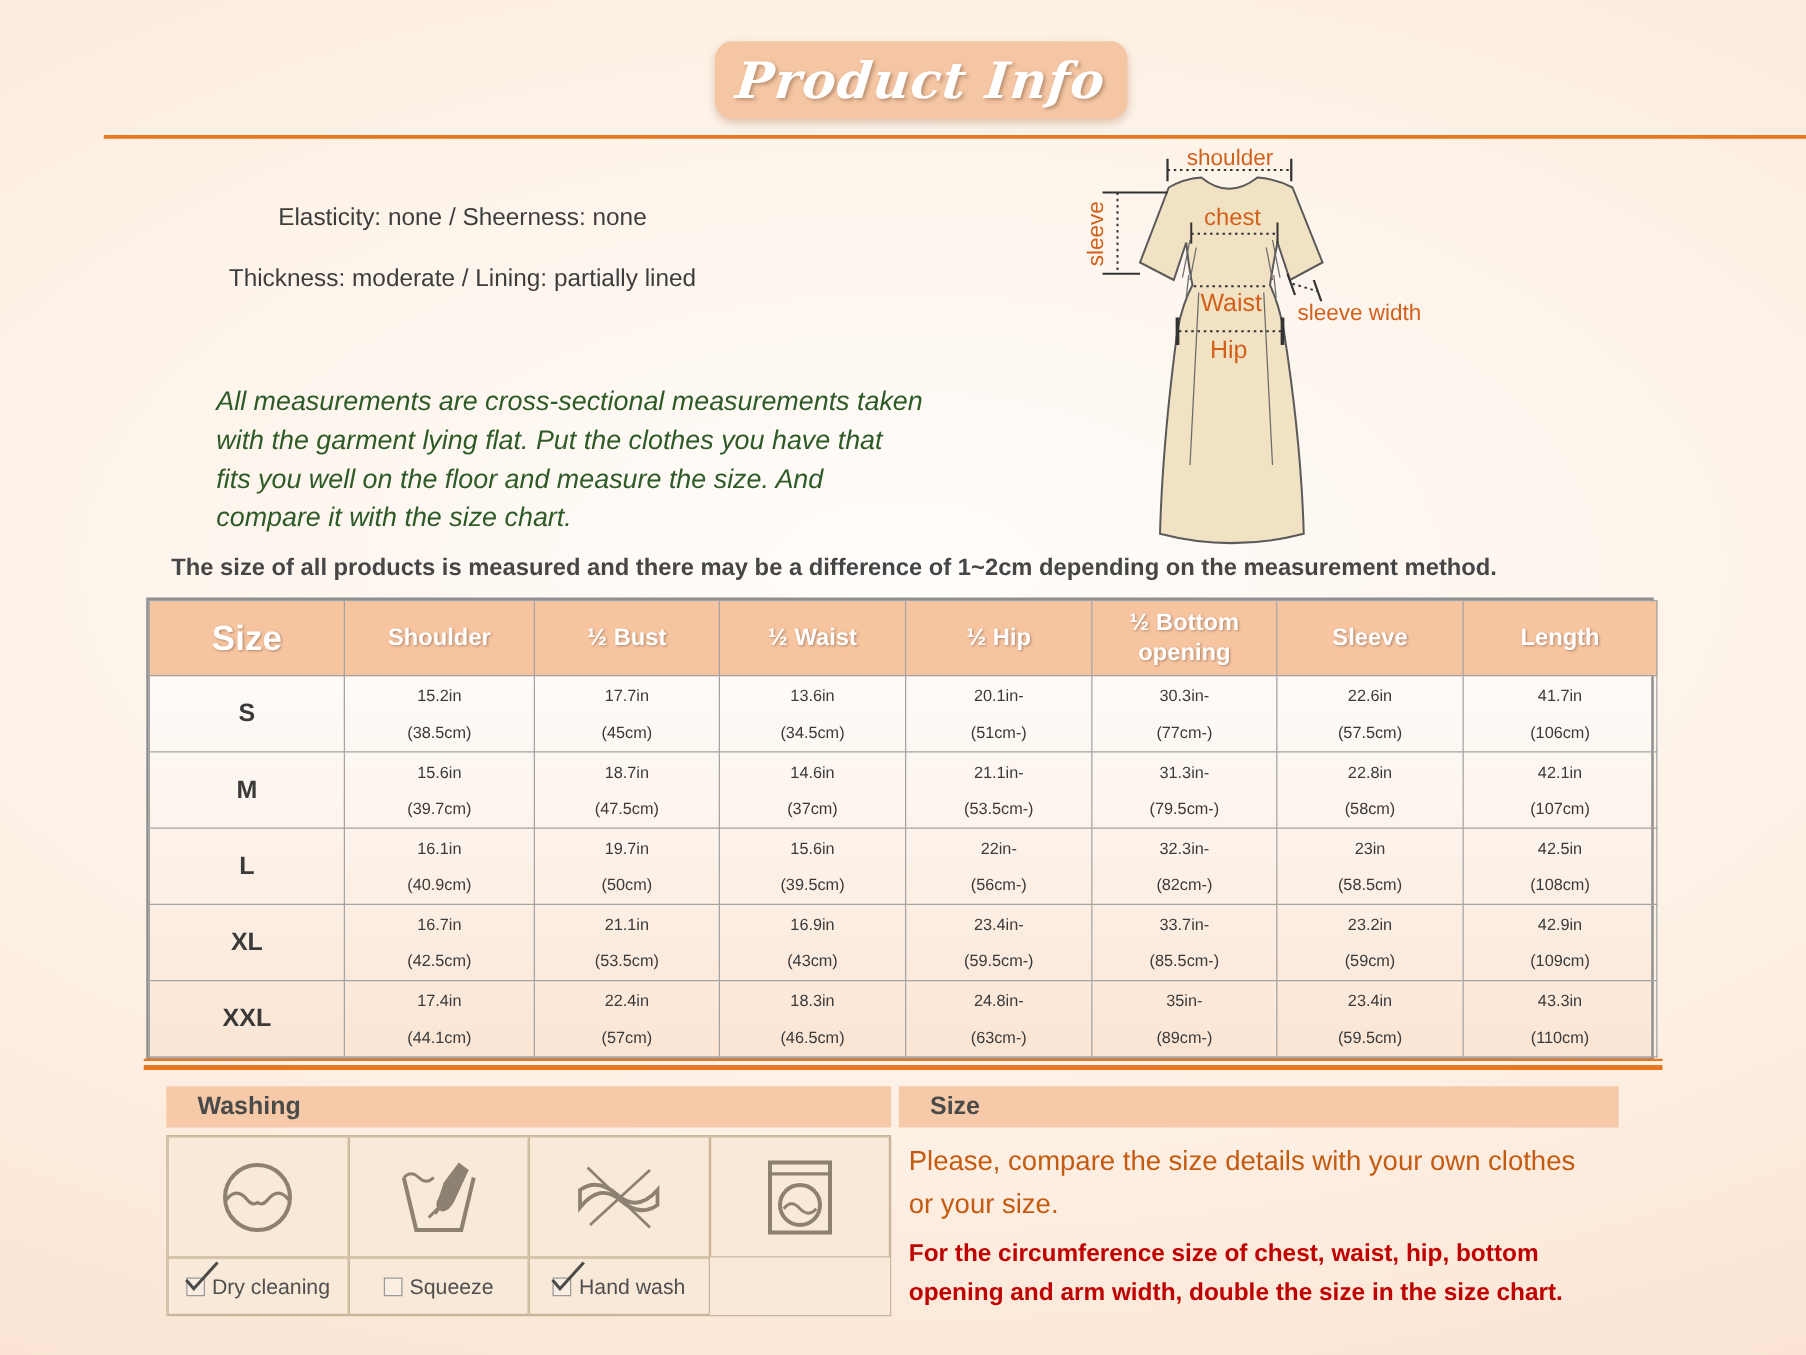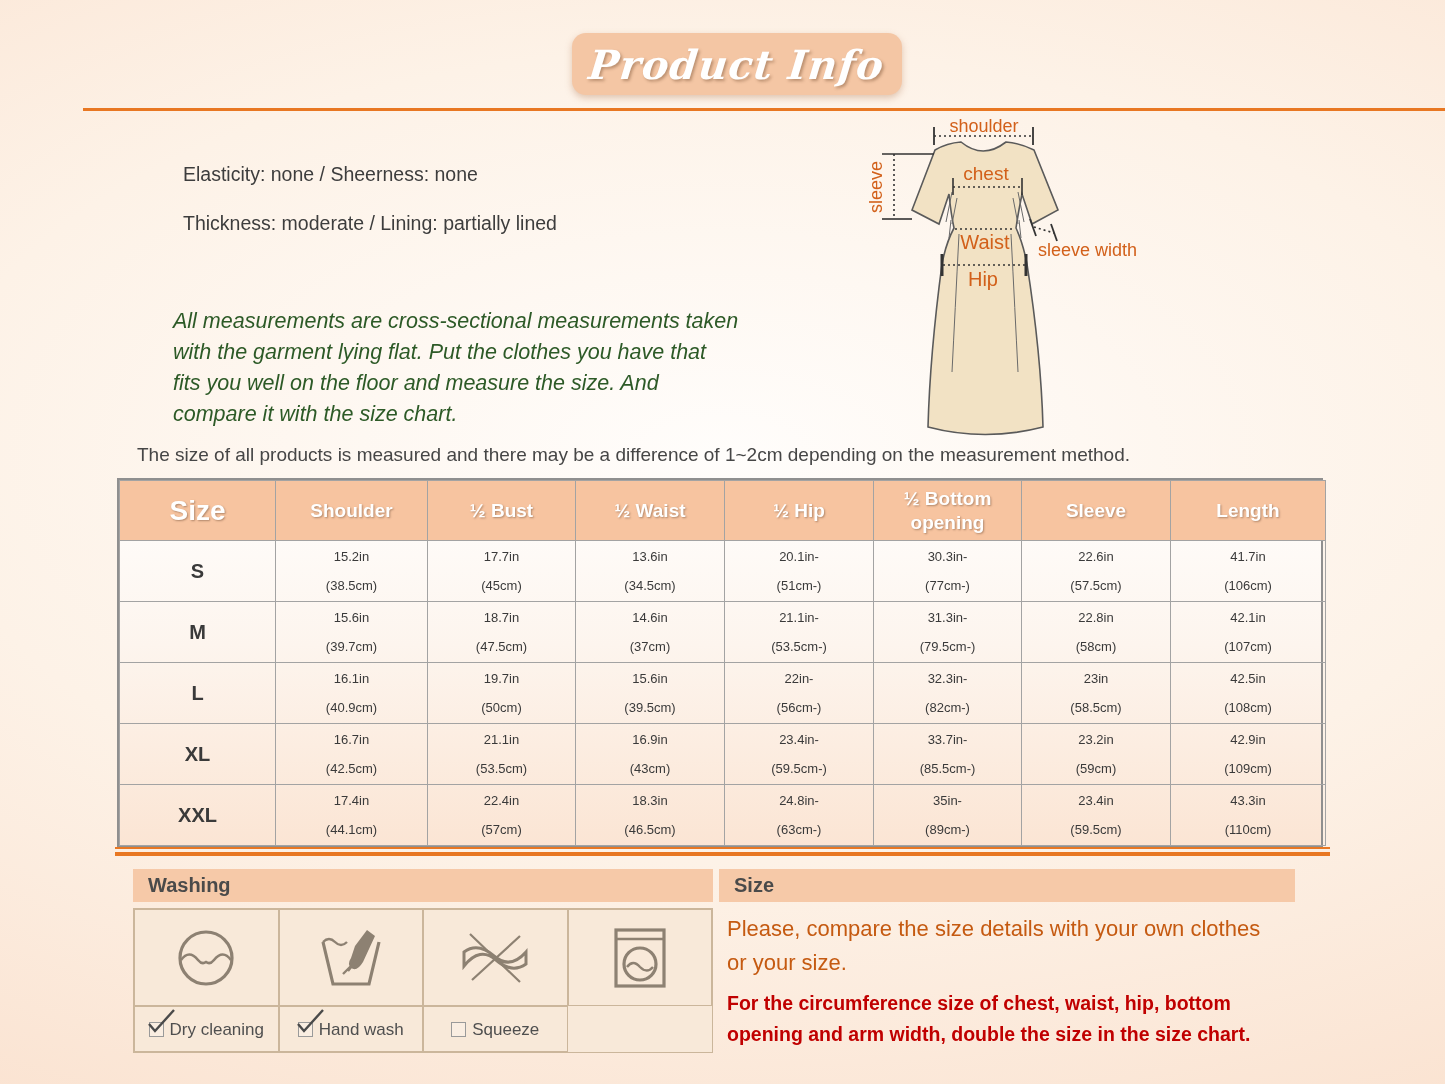--- a/index.html
+++ b/index.html
@@ -17,27 +17,27 @@
   }
   .title-banner .t {
     font-family:"DejaVu Serif", serif; font-style:italic; font-weight:bold;
     font-size:40px; color:#ffffff; transform:skewX(-6deg);
     text-shadow:2px 2px 3px rgba(120,80,50,.45); letter-spacing:1px;
   }
   .top-rule { position:absolute; left:83px; top:108px; width:1362px; height:3px; background:#e87722; }
 
   
   .details { position:absolute; left:183px; top:163px; font-size:19.5px; color:#3d3d3d; }
-  .details div { height:49px; }
+  .details div { height:49px;text-align:center; }
   .measure-note {
     position:absolute; left:137px; top:306px; width:710px;
     font-size:21.5px; font-style:italic; color:#2d5a27; line-height:31px;
     white-space:pre-line; font-weight:500;margin-left:36px;
   }
-  .table-note { position:absolute; left:137px; top:444px; font-size:19px; color:#464646; }
+  .table-note { position:absolute; left:137px; top:444px; font-size:19px; color:#464646;font-weight:bold; }
 
   
   .diagram { position:absolute; left:855px; top:112px; width:330px; height:335px; }
   .diagram svg { width:100%; height:100%; }
   .dlabel { font-family:"Liberation Sans", sans-serif; fill:#d2601a; }
 
   
   .size-table-wrap {
     position:absolute; left:117px; top:478px; width:1206px;
     background:linear-gradient(180deg,#fffefd 0%,#fdf5ee 45%,#fbe5d4 100%);
@@ -52,21 +52,21 @@
   .size-table thead th.size-h { font-size:28px; }
   .size-table tbody th { font-size:20px; color:#3a3a3a; background:transparent; }
   .size-table tbody td { height:61px; font-size:13px; color:#3a3a3a; line-height:29px; background:transparent; }
 
   .double-rule { position:absolute; left:115px; top:847px; width:1215px; height:10px;
     background:linear-gradient(180deg,#e87722 0 2px,rgba(0,0,0,0) 2px 5px,#e87722 5px 9px,rgba(0,0,0,0) 9px); }
 
   
   .wash-bar, .size-bar {
     position:absolute; top:869px; height:33px; background:#f6c9a8;
-    display:flex; align-items:center; padding-left:15px;
+    display:flex; align-items:center; padding-left:25px;
     font-size:20px; font-weight:bold; color:#4a4a4a;
   }
   .wash-bar { left:133px; width:580px; }
   .size-bar { left:719px; width:576px; }
 
   .wash-grid {
     position:absolute; left:133px; top:908px; width:580px;
     display:grid; grid-template-columns:repeat(4,1fr); grid-template-rows:97px 46px;
     border:1px solid #cbb69b; background:#f8e9d9;
   }
@@ -370,29 +370,29 @@
 
     <div class="wash-cell wash-label">
       <span class="cbx">
           <svg width="30" height="22">
             <polyline points="2,12 8,19 27,-2" fill="none" stroke="#4a4a4a" stroke-width="2.4"></polyline>
           </svg>
         </span>
       <span>Dry cleaning</span>
     </div>
     <div class="wash-cell wash-label">
+      <span class="cbx"></span>
+      <span>Squeeze</span>
+    </div>
+    <div class="wash-cell wash-label">
       <span class="cbx">
           <svg width="30" height="22">
             <polyline points="2,12 8,19 27,-2" fill="none" stroke="#4a4a4a" stroke-width="2.4"></polyline>
           </svg>
         </span>
       <span>Hand wash</span>
     </div>
-    <div class="wash-cell wash-label">
-      <span class="cbx"></span>
-      <span>Squeeze</span>
-    </div>
   </div>
 
   <div class="size-note-1">Please, compare the size details with your own clothes or your size.</div>
   <div class="size-note-2">For the circumference size of chest, waist, hip, bottom opening and arm width, double the size in the size chart.</div>
 
 </div>
 
 </body></html>

